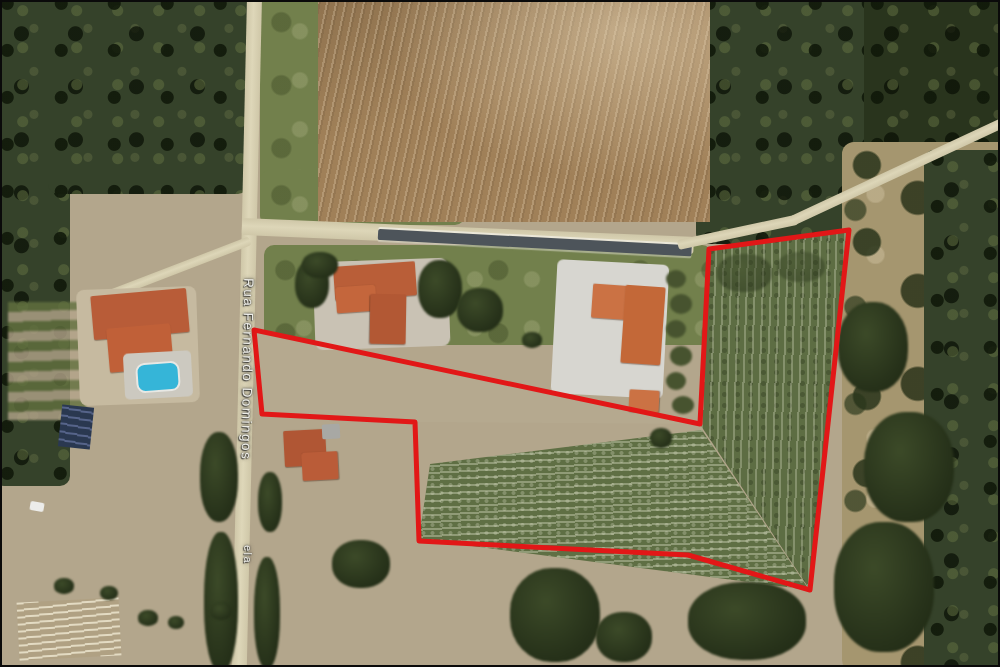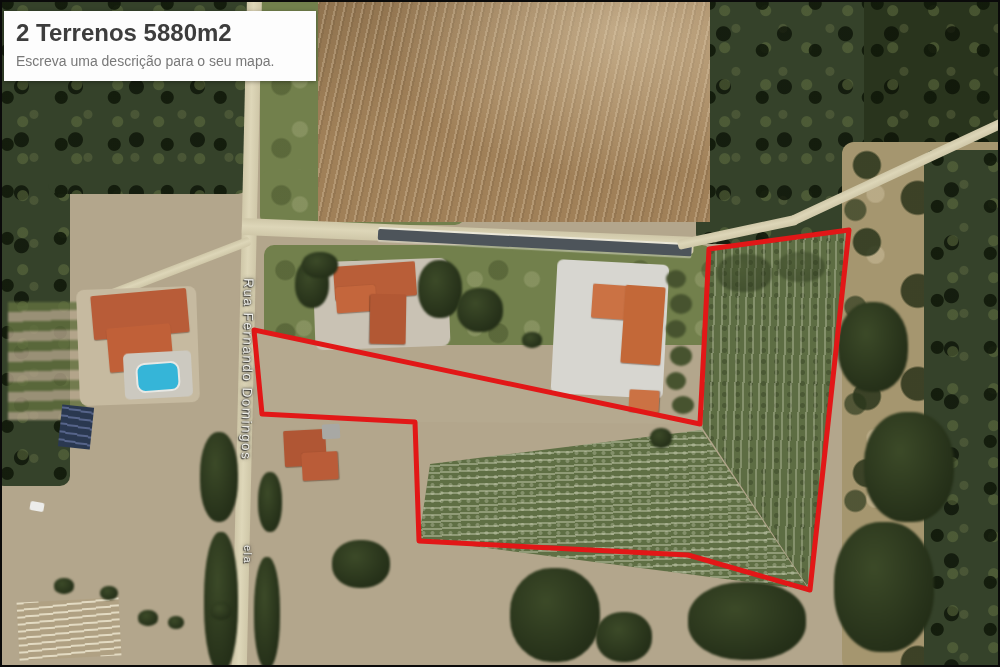--- a/index.html
+++ b/index.html
@@ -172,18 +172,14 @@
     <div class="abs tree" style="left:775px;top:250px;width:48px;height:30px;opacity:.4;"></div>
   </div>
 
   <svg id="parcel-svg" width="1000" height="667" viewBox="0 0 1000 667">
     <polygon points="252,328 698,422 707,247 847,228 808,588 686,553 417,539 413,420 260,412"></polygon>
   </svg>
 
   <div class="abs road-label" style="left:231px;top:206px;height:322px;width:22px;transform:rotate(.8deg);">Rua Fernando Domingos</div>
   <div class="abs road-label" style="left:234px;top:532px;height:42px;width:18px;font-size:11px;">ela</div>
 
-  <div id="title-card" class="abs">
-    <h1>2 Terrenos 5880m2</h1>
-    <p>Escreva uma descrição para o seu mapa.</p>
-  </div>
 
 </div>
 
 </body></html>

